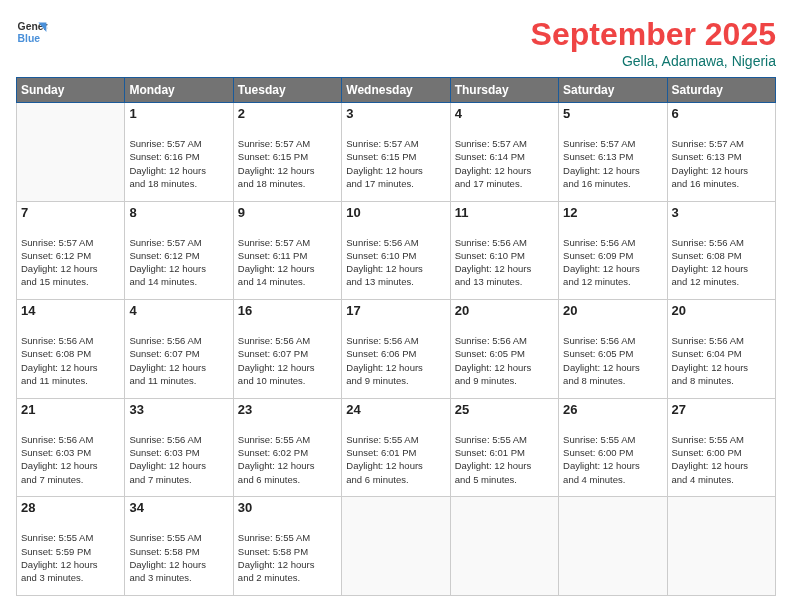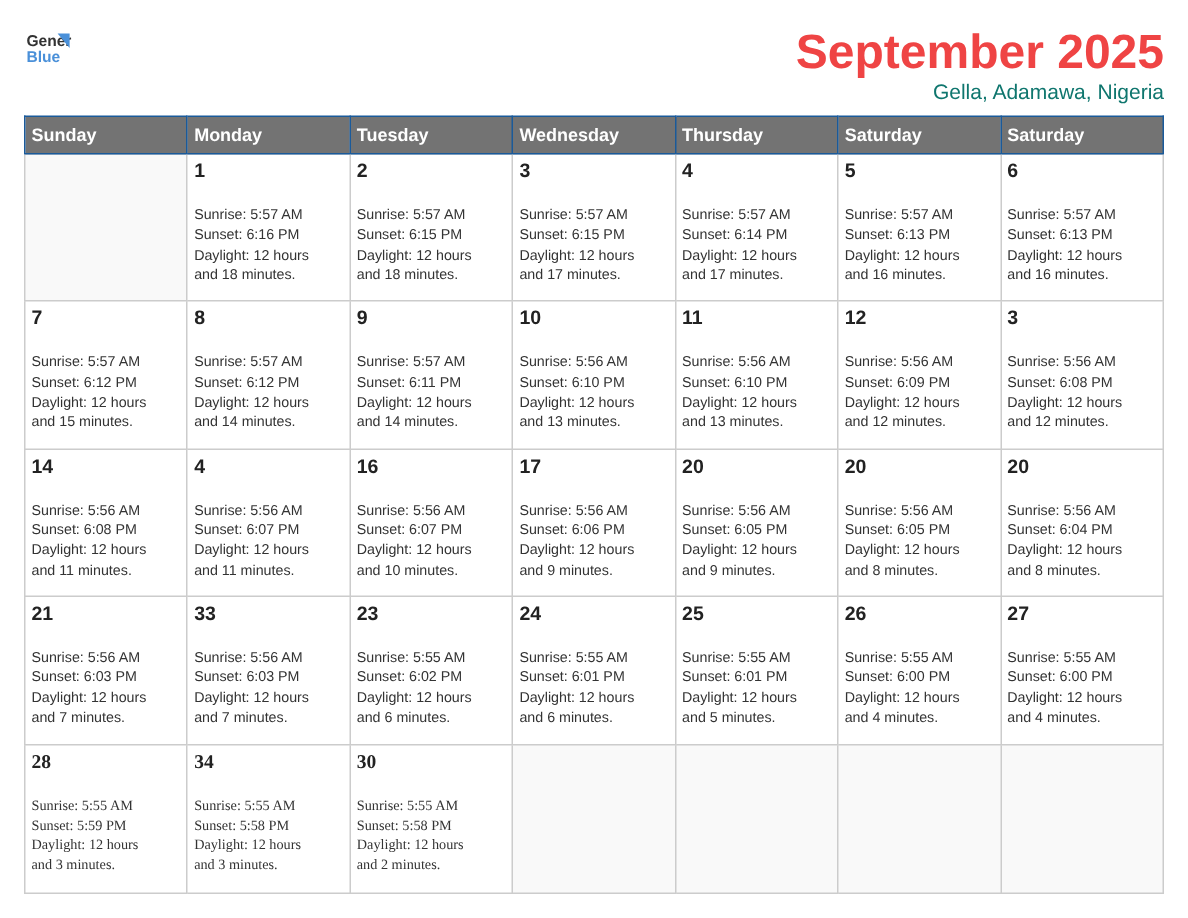--- a/index.html
+++ b/index.html
@@ -79,21 +79,20 @@
       font-size: 9.5px;
       color: #333;
       line-height: 1.4;
       margin-top: 16px;
     }
     .week-row td {
       height: 82px;
     }
     .last-row td {
       height: 72px;
-      font-family: Liberation Serif, serif;
     }
   </style>
 </head>
 <body>
 
 <div class="page">
   <div class="header">
     <div class="logo">
       <svg class="logo-icon" viewBox="0 0 40 40">
         <text x="2" y="18" font-size="13" font-weight="bold" fill="#333" font-family="Arial">General</text>

